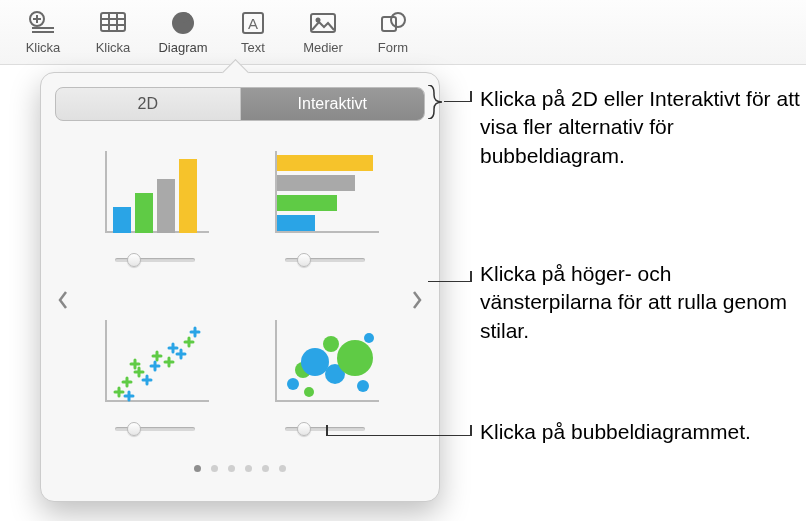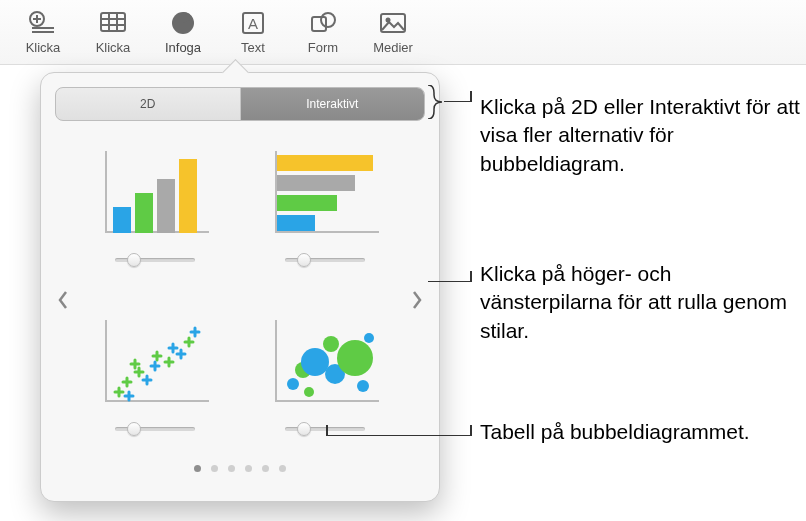--- a/index.html
+++ b/index.html
@@ -81,21 +81,21 @@
     border: 1px solid #bdbdbd;
     border-radius: 8px;
     overflow: hidden;
     background: linear-gradient(#ececec, #e0e0e0);
   }
   .segmented .seg {
     flex: 1;
     display: flex;
     align-items: center;
     justify-content: center;
-    font-size: 12px;
+    font-size: 16px;
     color: #555;
     border-right: 1px solid #c5c5c5;
     cursor: default;
   }
   .segmented .seg:last-child { border-right: none; }
   .segmented .seg.selected {
     background: linear-gradient(#9a9a9a, #8a8a8a);
     color: #fff;
     font-weight: 500;
     text-align: center;
@@ -216,49 +216,49 @@
     </span>
     <span>Klicka</span>
   </div>
   <div class="tool active">
     <span class="icon">
       <svg width="30" height="26" viewBox="0 0 30 26">
           <circle cx="15" cy="13" r="11" fill="#6a6a6a" stroke="none"></circle>
           <path d="M15 13 L15 2 A11 11 0 0 1 25 9 Z" fill="#fff" stroke="none"></path>
         </svg>
     </span>
-    <span>Infoga</span>
+    <span>Diagram</span>
   </div>
   <div class="tool">
     <span class="icon">
       <svg width="30" height="26" viewBox="0 0 30 26">
           <rect x="5" y="3" width="20" height="20" rx="2" stroke-width="2"></rect>
           <text x="15" y="19" font-size="15" text-anchor="middle" fill="#6a6a6a" stroke="none" font-family="Arial">A</text>
         </svg>
     </span>
     <span>Text</span>
-  </div>
-  <div class="tool">
-    <span class="icon">
-      <svg width="30" height="26" viewBox="0 0 30 26">
-          <rect x="4" y="7" width="14" height="14" rx="2" stroke-width="2"></rect>
-          <circle cx="20" cy="10" r="7" stroke-width="2"></circle>
-        </svg>
-    </span>
-    <span>Form</span>
   </div>
   <div class="tool">
     <span class="icon">
       <svg width="30" height="26" viewBox="0 0 30 26">
           <rect x="3" y="4" width="24" height="18" rx="2" stroke-width="2"></rect>
           <circle cx="10" cy="10" r="2.5" fill="#6a6a6a" stroke="none"></circle>
           <path d="M4 20 L11 12 L16 17 L20 13 L26 20" stroke-width="2"></path>
         </svg>
     </span>
     <span>Medier</span>
+  </div>
+  <div class="tool">
+    <span class="icon">
+      <svg width="30" height="26" viewBox="0 0 30 26">
+          <rect x="4" y="7" width="14" height="14" rx="2" stroke-width="2"></rect>
+          <circle cx="20" cy="10" r="7" stroke-width="2"></circle>
+        </svg>
+    </span>
+    <span>Form</span>
   </div>
 </div>
 
 <div class="popover">
   <div class="segmented">
     <div class="seg">
         <span>2D</span>
       </div>
     <div class="seg selected">
         <span>Interaktivt</span>
@@ -397,15 +397,15 @@
 <div class="callout-line" style="left:444px; top:101px; width:26px;"></div>
 <div class="callout-tick" style="left:470px; top:91px; height:11px;"></div>
 
 <div class="callout-line" style="left:428px; top:281px; width:42px;"></div>
 <div class="callout-tick" style="left:470px; top:271px; height:11px;"></div>
 
 <div class="callout-line" style="left:326px; top:435px; width:144px;"></div>
 <div class="callout-tick" style="left:326px; top:425px; height:11px;"></div>
 <div class="callout-tick" style="left:470px; top:425px; height:11px;"></div>
 
-<div class="callout" style="left:480px; top:93px;">Klicka på 2D eller Interaktivt för att visa fler alternativ för bubbeldiagram.</div>
+<div class="callout" style="left:480px; top:85px;">Klicka på 2D eller Interaktivt för att visa fler alternativ för bubbeldiagram.</div>
 <div class="callout" style="left:480px; top:260px;">Klicka på höger- och vänsterpilarna för att rulla genom stilar.</div>
-<div class="callout" style="left:480px; top:418px;">Tabell på bubbeldiagrammet.</div>
+<div class="callout" style="left:480px; top:418px;">Klicka på bubbeldiagrammet.</div>
 
 </body></html>

